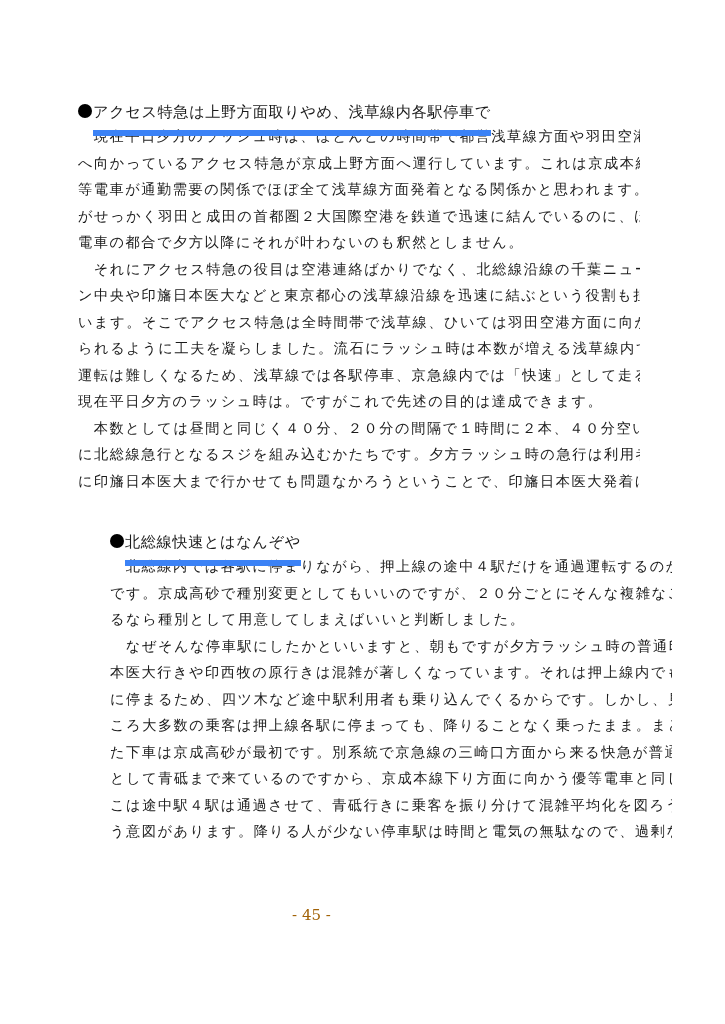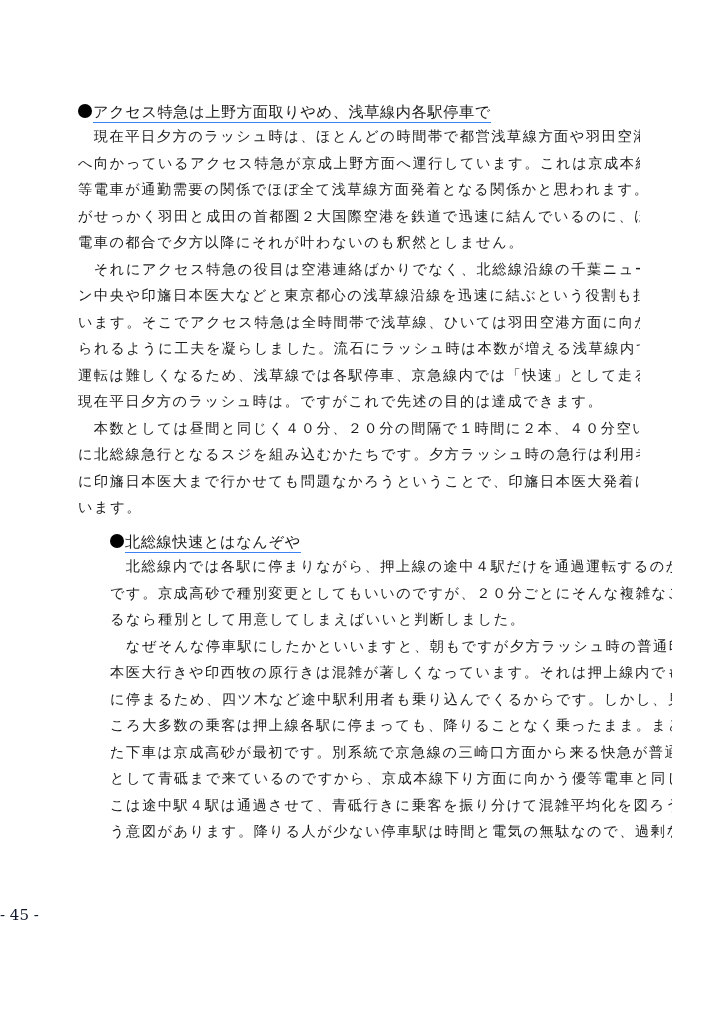--- a/index.html
+++ b/index.html
@@ -4,24 +4,24 @@
 <style>
   html, body { margin:0; padding:0; background:#ffffff; }
   body { width:725px; height:1024px; position:relative; overflow:hidden;
          font-family:"DejaVu Sans", "Liberation Sans", sans-serif; color:#1a1a1a; }
   .page { position:absolute; left:78px; top:0; width:562px; }
   .section { position:absolute; left:0; width:562px; }
   .heading { position:relative; height:22px; font-size:15.2px; line-height:22px;
              white-space:nowrap; letter-spacing:0.6px; }
   .heading .bullet { display:inline-block; width:14px; height:14px; border-radius:50%;
              background:#000; vertical-align:-1px; margin-right:1px; }
-  .heading .htext { border-bottom:1px solid #3b82f6; padding-bottom:1px; }
+  .heading .htext { border-bottom:6px solid #3b82f6; padding-bottom:9px; }
   .line { display:block; white-space:nowrap; overflow:hidden; }
-  .footer { position:absolute; left:0; width:623px; top:906px; 
-            font-family:"DejaVu Serif","Liberation Serif",serif; font-size:15px; color:#0f172a; }
+  .footer { position:absolute; left:0; width:623px; top:906px; text-align:center;
+            font-family:"DejaVu Serif","Liberation Serif",serif; font-size:15px; color:#a16207; }
 </style>
 </head>
 <body>
 
 <div class="page">
 
   <div class="section" style="top:101px;">
     <div class="heading">
       <span class="bullet"></span><span class="htext">アクセス特急は上野方面取りやめ、浅草線内各駅停車で</span>
     </div>
@@ -33,21 +33,20 @@
       <span class="line">電車の都合で夕方以降にそれが叶わないのも釈然としません。</span>
       <span class="line">　それにアクセス特急の役目は空港連絡ばかりでなく、北総線沿線の千葉ニュータウ</span>
       <span class="line">ン中央や印旛日本医大などと東京都心の浅草線沿線を迅速に結ぶという役割も担って</span>
       <span class="line">います。そこでアクセス特急は全時間帯で浅草線、ひいては羽田空港方面に向かわせ</span>
       <span class="line">られるように工夫を凝らしました。流石にラッシュ時は本数が増える浅草線内で通過</span>
       <span class="line">運転は難しくなるため、浅草線では各駅停車、京急線内では「快速」として走るため</span>
       <span class="line">現在平日夕方のラッシュ時は。ですがこれで先述の目的は達成できます。</span>
       <span class="line">　本数としては昼間と同じく４０分、２０分の間隔で１時間に２本、４０分空いたところ</span>
       <span class="line">に北総線急行となるスジを組み込むかたちです。夕方ラッシュ時の急行は利用者数的</span>
       <span class="line">に印旛日本医大まで行かせても問題なかろうということで、印旛日本医大発着にして</span>
-      <span class="line">います。</span>
     </div>
   </div>
 
   <div class="section" style="top:531px;margin-left:32px;">
     <div class="heading">
       <span class="bullet"></span><span class="htext">北総線快速とはなんぞや</span>
     </div>
     <div class="body">
       <span class="line">　北総線内では各駅に停まりながら、押上線の途中４駅だけを通過運転するのが快速</span>
       <span class="line">です。京成高砂で種別変更としてもいいのですが、２０分ごとにそんな複雑なことをや</span>

